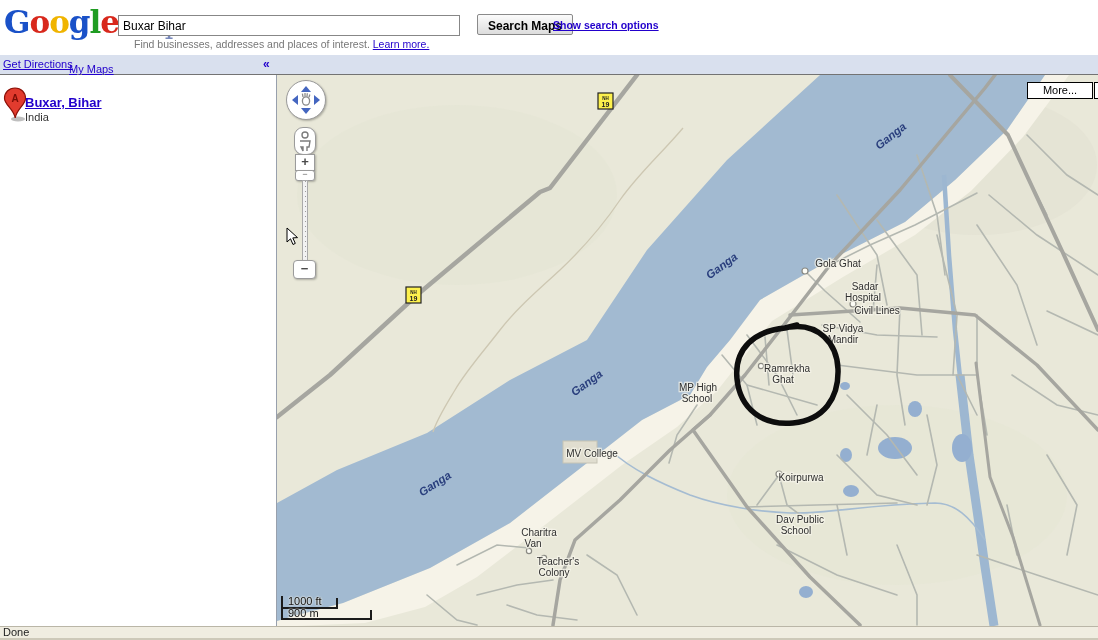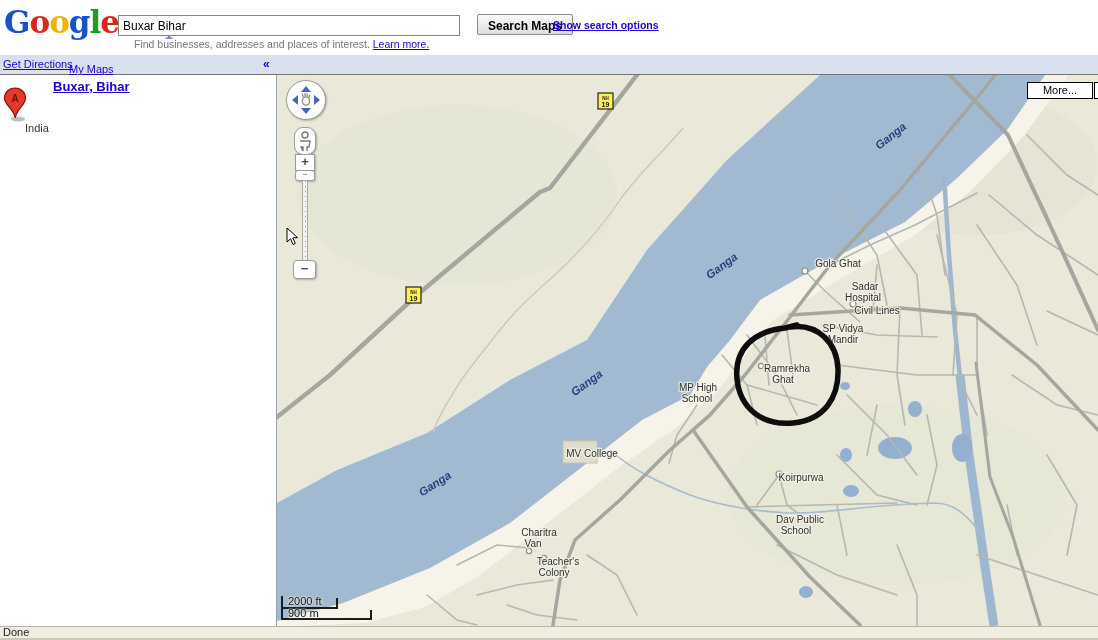--- a/index.html
+++ b/index.html
@@ -17,22 +17,22 @@
               background:linear-gradient(#fbfbfb,#dddddd);border:1px solid #8a8a8a;border-radius:2px;}
   #search-opts{left:553px;top:19px;font-size:10.5px;font-weight:bold;}
   #caption{left:134px;top:38px;font-size:10.5px;color:#777;}
   
   #toolbar{left:0;top:55px;width:1098px;height:19px;background:#d9e0ee;border-bottom:1px solid #737373;}
   #toolbar a{font-size:11px;}
   #collapse{left:263px;top:57px;font-size:12px;font-weight:bold;}
   
   #sidebar{left:0;top:75px;width:276px;height:551px;background:#fff;}
   #divider{left:276px;top:75px;width:1px;height:551px;background:#98a0ad;}
-  #result-title{left:25px;top:4px;font-size:13px;font-weight:bold;padding-left:28px;}
-  #result-sub{left:25px;top:36px;font-size:11px;color:#333;margin-top:11px;}
+  #result-title{left:25px;top:20px;font-size:13px;font-weight:bold;}
+  #result-sub{left:25px;top:36px;font-size:11px;color:#333;}
   
   #map{left:277px;top:75px;width:821px;height:551px;background:#e9e8d9;cursor:default;}
   
   .ctl{background:#fff;border:1px solid #9b9b9b;box-shadow:1px 1px 2px rgba(0,0,0,.25);}
   #pan{left:286px;top:80px;width:38px;height:38px;border-radius:50%;}
   #pegman{left:294px;top:127px;width:20px;height:26px;border-radius:9px;}
   #zoom-plus{left:295px;top:154px;width:18px;height:15px;font-size:13px;font-weight:bold;color:#4a4a4a;
              text-align:center;line-height:14px;}
   #zoom-thumb{left:295px;top:170px;width:18px;height:9px;border-radius:3px;font-size:9px;line-height:7px;text-align:center;color:#666;}
   #zoom-track{left:302px;top:180px;width:4px;height:80px;background:#f2f2f2;border:1px solid #aaa;
@@ -259,18 +259,18 @@
 <svg class="abs" style="left:286px;top:227px" width="13" height="19" viewBox="0 0 13 19">
   <path d="M1,1 L1,15 L4.5,11.8 L7,17.5 L9.3,16.4 L6.8,10.9 L11.5,10.6 Z" fill="#fff" stroke="#000" stroke-width="1"></path>
 </svg>
 
 <div>
   <div class="abs sc" style="left:281px;top:596px;width:2px;height:24px"></div>
   <div class="abs sc" style="left:281px;top:607px;width:57px;height:2px"></div>
   <div class="abs sc" style="left:336px;top:598px;width:2px;height:11px"></div>
   <div class="abs sc" style="left:281px;top:618px;width:91px;height:2px"></div>
   <div class="abs sc" style="left:370px;top:610px;width:2px;height:10px"></div>
-  <div class="abs sclbl" style="left:288px;top:595px">2000 ft</div>
+  <div class="abs sclbl" style="left:288px;top:595px">1000 ft</div>
   <div class="abs sclbl" style="left:288px;top:607px">900 m</div>
 </div>
 
 <div class="abs" id="status">Done</div>
 <div class="abs" id="status-strip"></div>
 
 </body></html>

